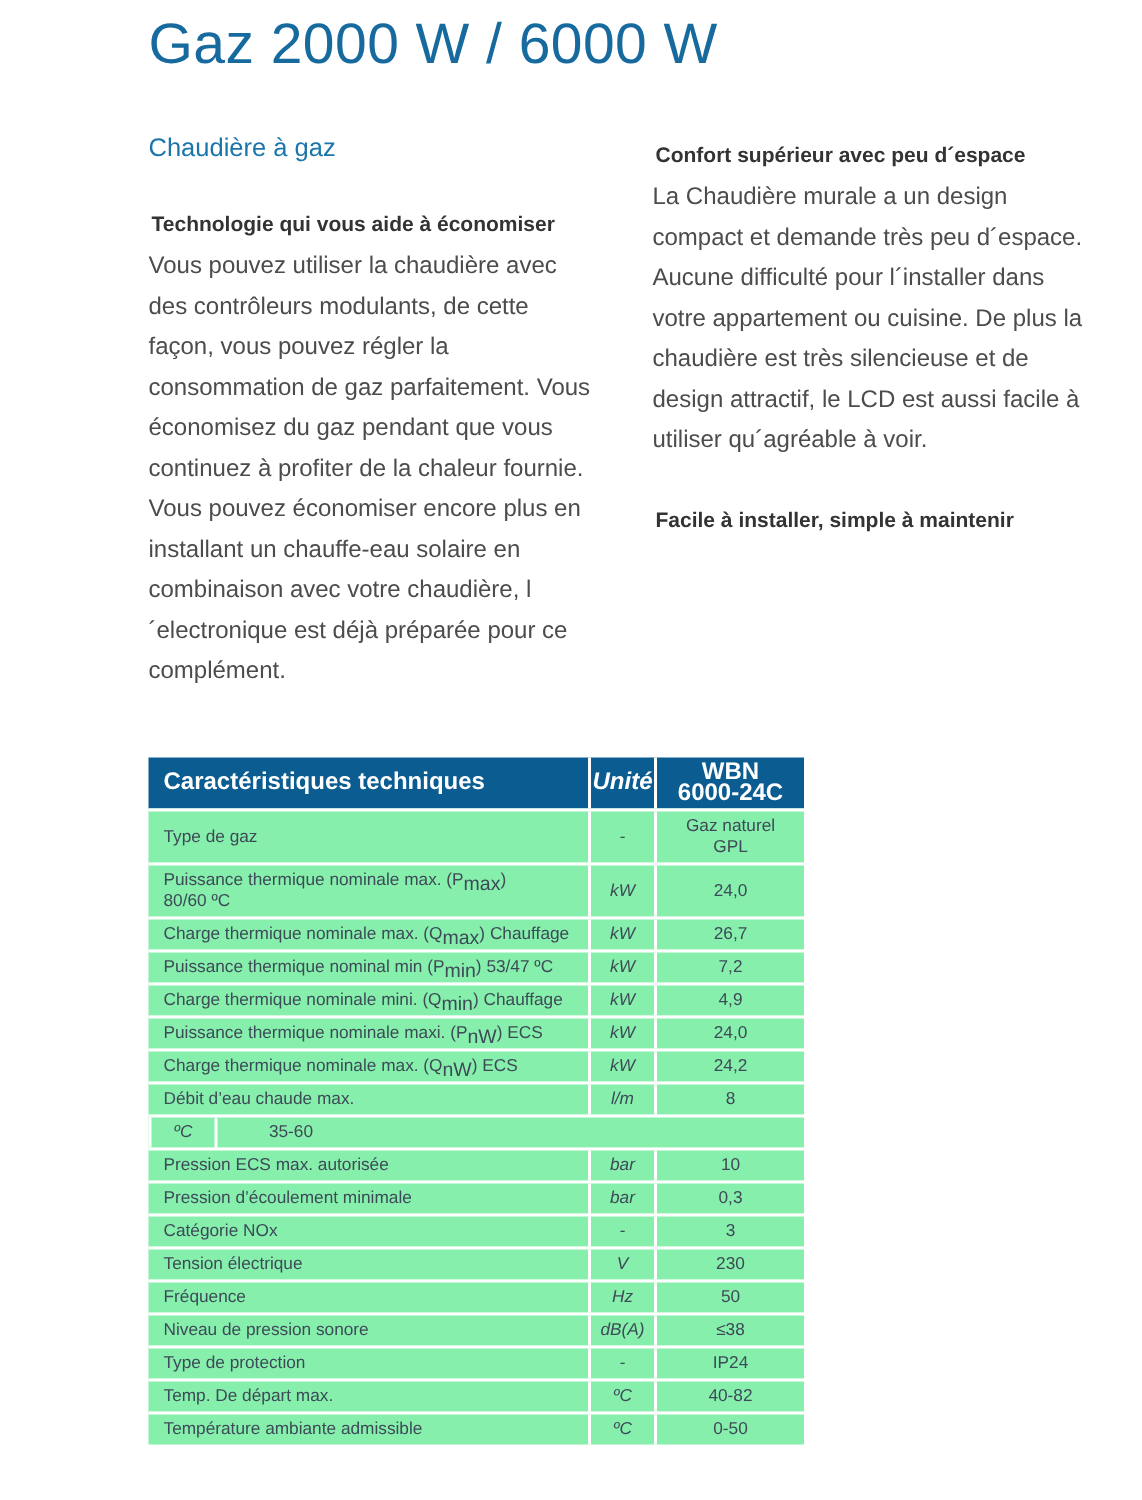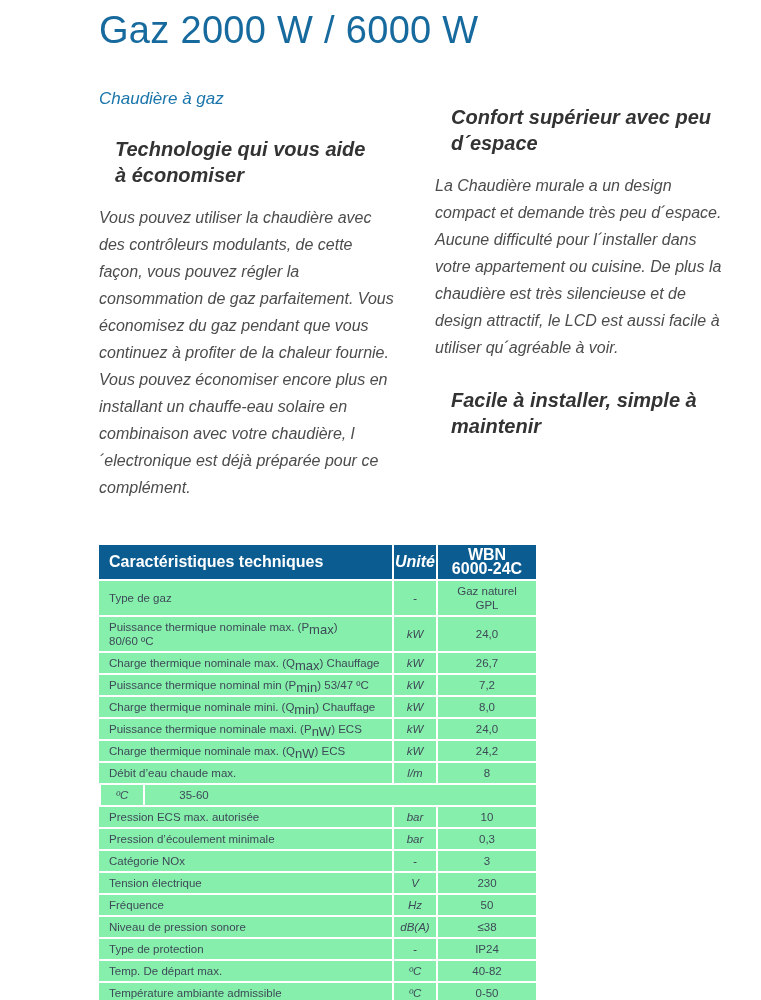--- a/index.html
+++ b/index.html
@@ -15,36 +15,36 @@
 
   .title {
     font-size:38px;
     line-height:44px;
     color:#176a9e;
     font-weight:400;
     letter-spacing:0.3px;
     margin:0 0 36px 0;
   }
 
-  .columns { display:flex; gap:40px;font-style:italic; }
+  .columns { display:flex; gap:40px; }
   .col { width:300px; }
 
   .category {
     font-size:17px;
     color:#1a75ab;
     font-weight:500;
     margin:0 0 27px 0;
     line-height:21px;
   }
   .heading {
-    font-size:20px;
+    font-size:14px;
     color:#333333;
     font-weight:700;
     line-height:26px;
-    margin:16px;
+    margin:2px;
   }
   .body-text {
     font-size:16px;
     line-height:27px;
     color:#4c4c4c;
     margin:2px 0 0 0;
   }
   .section + .section { margin-top:26px; }
   .left-section { margin-top:0; }
 
@@ -160,21 +160,21 @@
               <span>Puissance thermique nominal min (P<sub>min</sub>) 53/47 ºC</span>
             </div>
             <div class="c-unit">kW</div>
             <div class="c-value">7,2</div>
           </div>
           <div class="t-row">
             <div class="c-label">
               <span>Charge thermique nominale mini. (Q<sub>min</sub>) Chauffage</span>
             </div>
             <div class="c-unit">kW</div>
-            <div class="c-value">8,0</div>
+            <div class="c-value">4,9</div>
           </div>
           <div class="t-row">
             <div class="c-label">
               <span>Puissance thermique nominale maxi. (P<sub>nW</sub>) ECS</span>
             </div>
             <div class="c-unit">kW</div>
             <div class="c-value">24,0</div>
           </div>
           <div class="t-row">
             <div class="c-label">

